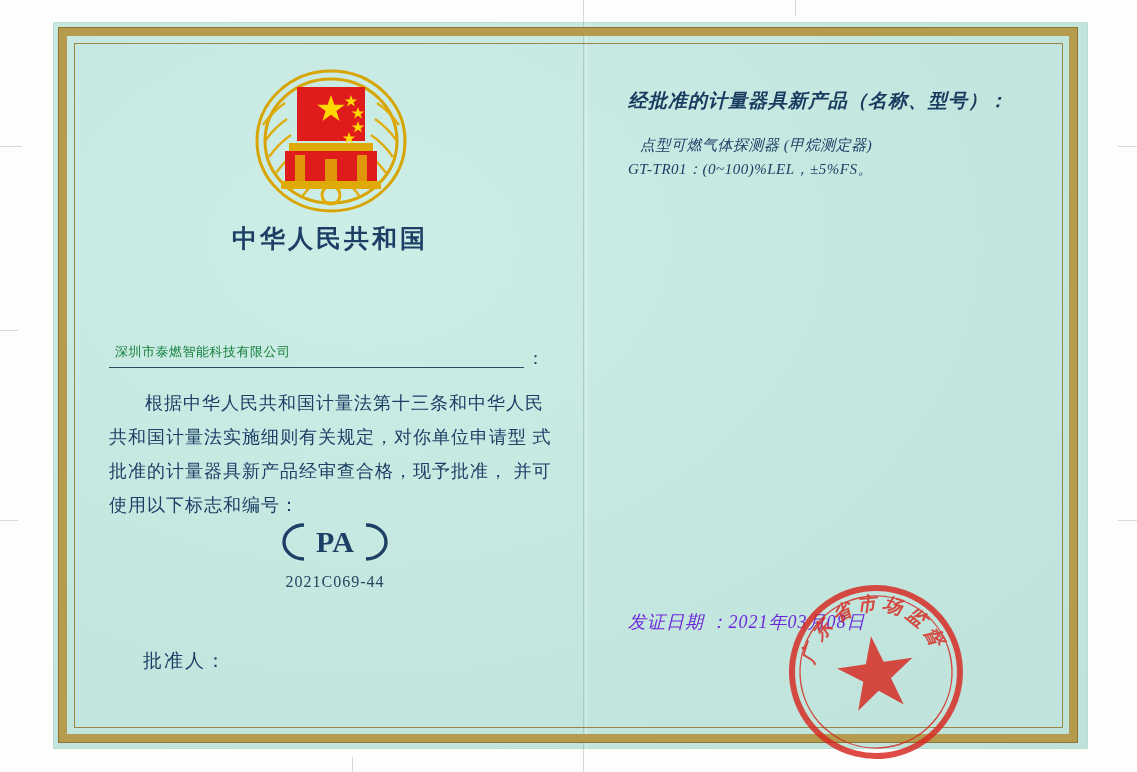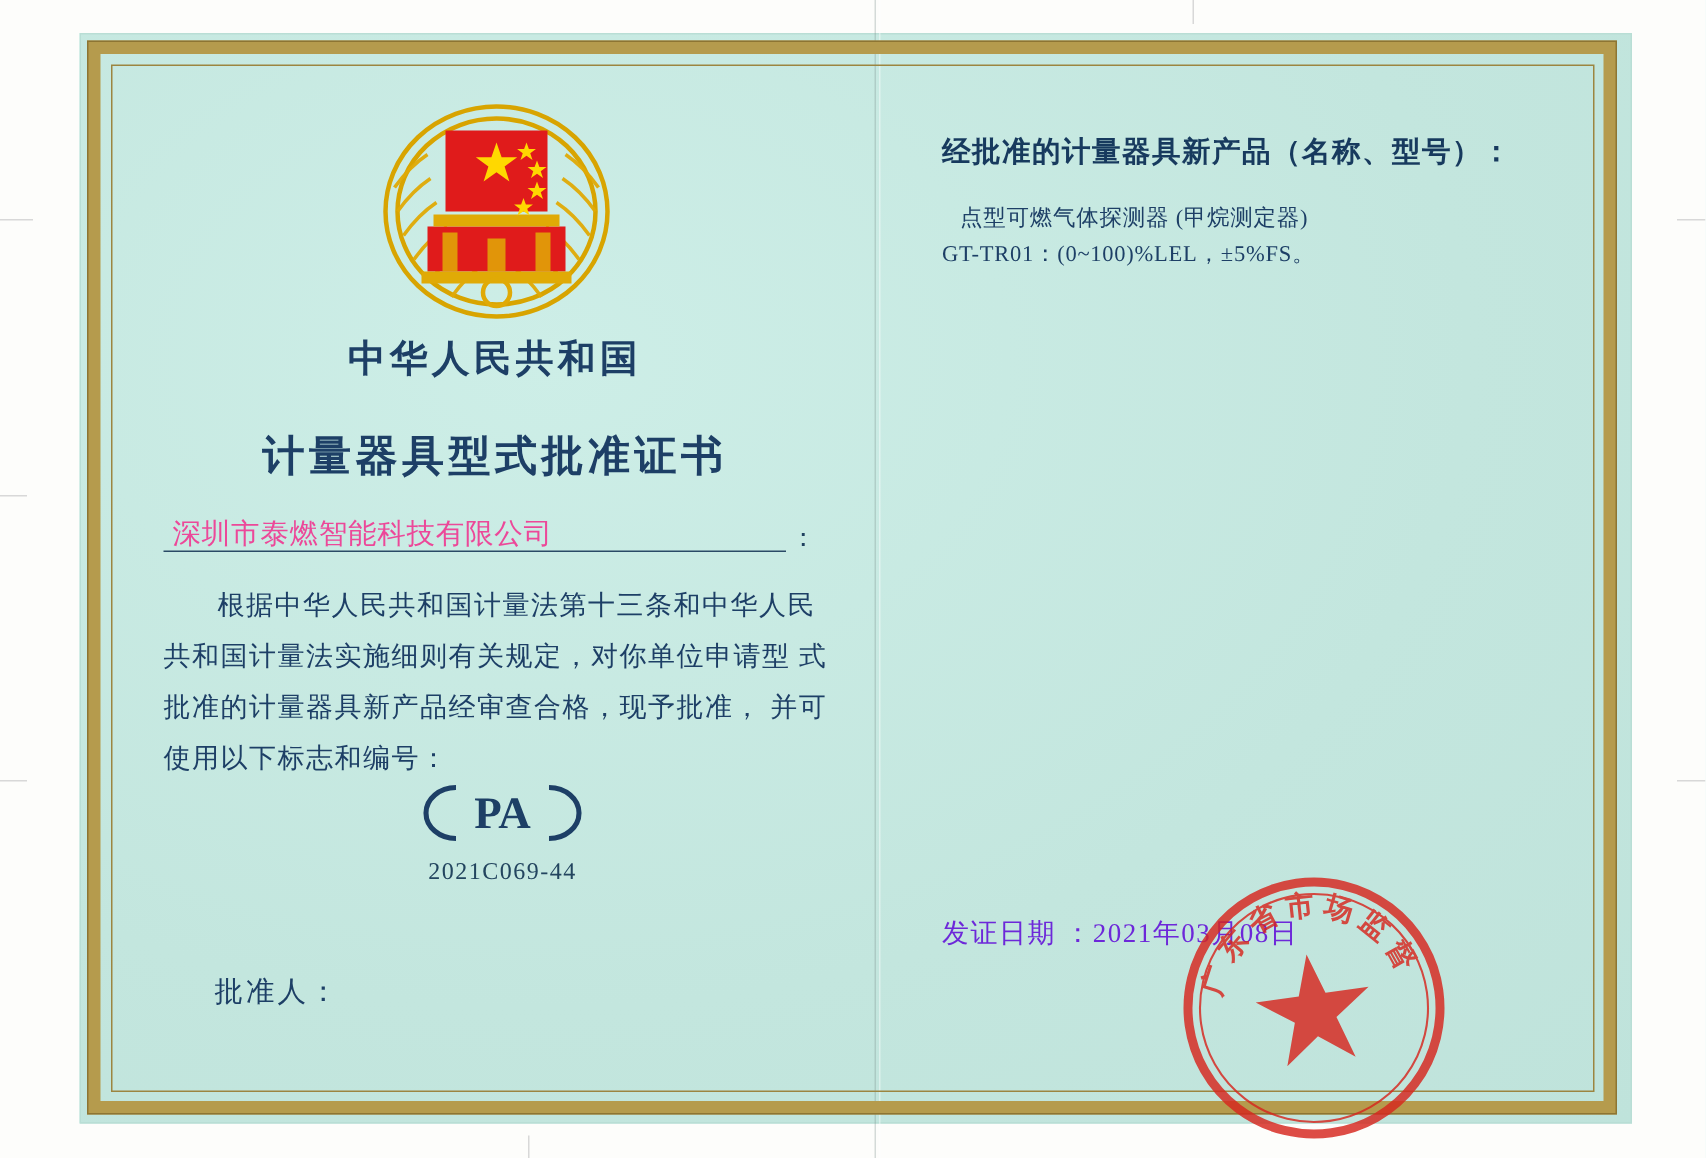--- a/index.html
+++ b/index.html
@@ -141,22 +141,22 @@
     position: absolute;
     left: 14px;
     top: 293px;
     width: 448px;
     height: 26px;
   }
   .company-name {
     position: absolute;
     left: 6px;
     top: 0px;
-    font-size: 19px;
-    color: #ec4899;
+    font-size: 13px;
+    color: #15803d;
     letter-spacing: 0.5px;
     white-space: nowrap;
   }
   .company-underline {
     position: absolute;
     left: 0px;
     top: 24px;
     width: 415px;
     height: 1px;
     background: #2a4a66;
@@ -208,20 +208,21 @@
     letter-spacing: 2px;
   }
 
   
   .right-col {
     position: absolute;
     left: 620px;
     top: 50px;
     width: 440px;
     height: 670px;
+    font-style: italic;
   }
 
   .prod-heading {
     position: absolute;
     left: 8px;
     top: 38px;
     font-family: "Liberation Sans", sans-serif;
     font-weight: bold;
     font-size: 19px;
     color: #173a5e;
@@ -339,21 +340,20 @@
         <polygon points="106,40 107.6,44.4 112.3,44.4 108.5,47.2 110,51.6 106,48.8 102,51.6 103.5,47.2 99.7,44.4 104.4,44.4" fill="#ffd800"></polygon>
         <polygon points="113,52 114.6,56.4 119.3,56.4 115.5,59.2 117,63.6 113,60.8 109,63.6 110.5,59.2 106.7,56.4 111.4,56.4" fill="#ffd800"></polygon>
         <polygon points="113,66 114.6,70.4 119.3,70.4 115.5,73.2 117,77.6 113,74.8 109,77.6 110.5,73.2 106.7,70.4 111.4,70.4" fill="#ffd800"></polygon>
         <polygon points="104,77 105.6,81.4 110.3,81.4 106.5,84.2 108,88.6 104,85.8 100,88.6 101.5,84.2 97.7,81.4 102.4,81.4" fill="#ffd800"></polygon>
 
         <circle cx="86" cy="140" r="9" fill="none" stroke="#e0aa06" stroke-width="3"></circle>
       </svg>
     </div>
 
     <div class="cn-title1">中华人民共和国</div>
-    <div class="cn-title2">计量器具型式批准证书</div>
 
     <div class="company-line">
       <span class="company-name">深圳市泰燃智能科技有限公司</span>
       <span class="company-underline"></span>
       <span class="company-colon">：</span>
     </div>
 
     <div class="body-text">
       <span class="indent">根据中华人民共和国计量法第十三条和中华人民</span>
       <span>共和国计量法实施细则有关规定，对你单位申请型</span>

